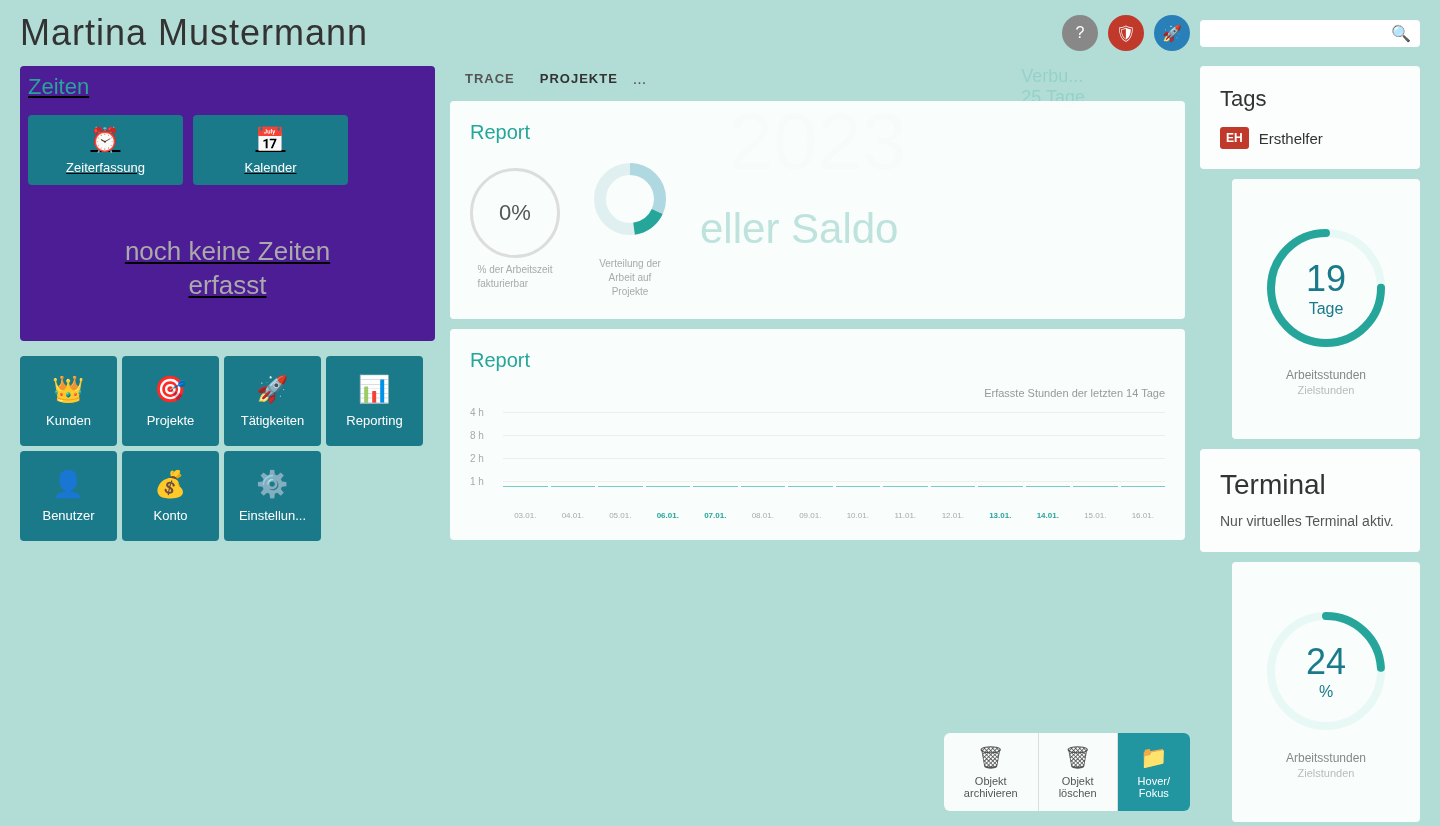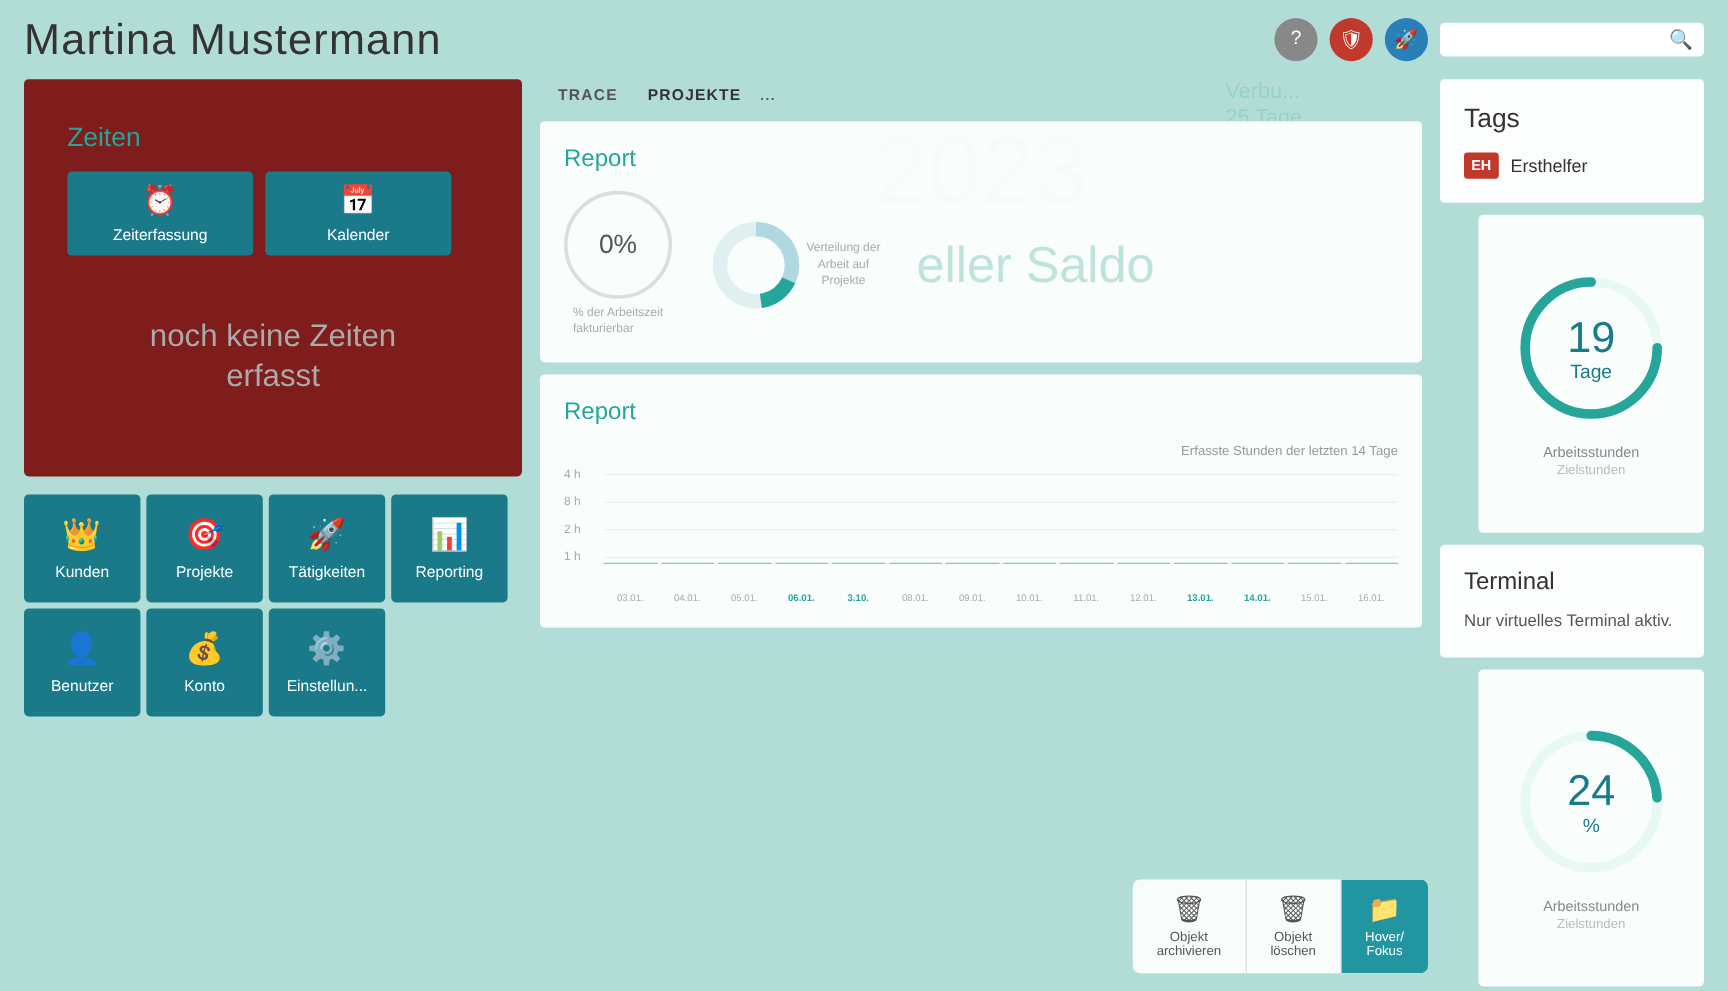--- a/index.html
+++ b/index.html
@@ -78,24 +78,25 @@
 
     
     .left-panel {
       width: 415px;
       display: flex;
       flex-direction: column;
       gap: 15px;
     }
 
     .zeiten-card {
-      background: #7f1d1d;
-      border-radius: 4px;
-      padding: 36px;
+      background: #4c1d95;
+      border-radius: 4px;
+      padding: 8px;
       flex: 0 0 auto;
+      text-decoration: underline;
     }
     .zeiten-title {
       font-size: 22px;
       color: #26a69a;
       margin-bottom: 15px;
     }
     .zeiten-buttons {
       display: flex;
       gap: 10px;
       margin-bottom: 30px;
@@ -365,21 +366,21 @@
       color: #333;
     }
 
     
     .terminal-card {
       background: rgba(255,255,255,0.95);
       border-radius: 4px;
       padding: 20px;
     }
     .terminal-title {
-      font-size: 20px;
+      font-size: 28px;
       color: #333;
       margin-bottom: 10px;
       font-weight: 400;
     }
     .terminal-text {
       font-size: 14px;
       color: #555;
       line-height: 1.5;
     }
 
@@ -501,21 +502,21 @@
       <div class="report-title">Report</div>
       <div class="report-top-content">
         <div style="display:flex;flex-direction:column;align-items:center;gap:5px;">
           <div class="percent-circle">
             <span>0%</span>
           </div>
           <div style="font-size:10px;color:#aaa;line-height:1.4;">
             % der Arbeitszeit<br>fakturierbar
           </div>
         </div>
-        <div style="display:flex;flex-direction:row;align-items:center;gap:2px;">
+        <div style="display:flex;flex-direction:column;align-items:center;gap:18px;">
 
           <svg width="80" height="80" viewBox="0 0 80 80">
             <circle cx="40" cy="40" r="30" fill="none" stroke="#e0f0f0" stroke-width="12"></circle>
             <circle cx="40" cy="40" r="30" fill="none" stroke="#b0d8e0" stroke-width="12" stroke-dasharray="60 130" stroke-dashoffset="0" transform="rotate(-90 40 40)"></circle>
             <circle cx="40" cy="40" r="30" fill="none" stroke="#26a69a" stroke-width="12" stroke-dasharray="30 160" stroke-dashoffset="-60" transform="rotate(-90 40 40)"></circle>
           </svg>
           <div style="font-size:10px;color:#aaa;text-align:center;line-height:1.4;">
             Verteilung der<br>Arbeit auf<br>Projekte
           </div>
         </div>
@@ -564,21 +565,21 @@
             <div class="bar-item" style="height:1px;"></div>
             <div class="bar-item" style="height:1px;"></div>
             <div class="bar-item" style="height:1px;"></div>
           </div>
         </div>
         <div class="bar-chart-dates">
           <span class="bar-date">03.01.</span>
           <span class="bar-date">04.01.</span>
           <span class="bar-date">05.01.</span>
           <span class="bar-date highlight">06.01.</span>
-          <span class="bar-date highlight">3.10.</span>
+          <span class="bar-date highlight">07.01.</span>
           <span class="bar-date">08.01.</span>
           <span class="bar-date">09.01.</span>
           <span class="bar-date">10.01.</span>
           <span class="bar-date">11.01.</span>
           <span class="bar-date">12.01.</span>
           <span class="bar-date highlight">13.01.</span>
           <span class="bar-date highlight">14.01.</span>
           <span class="bar-date">15.01.</span>
           <span class="bar-date">16.01.</span>
         </div>

